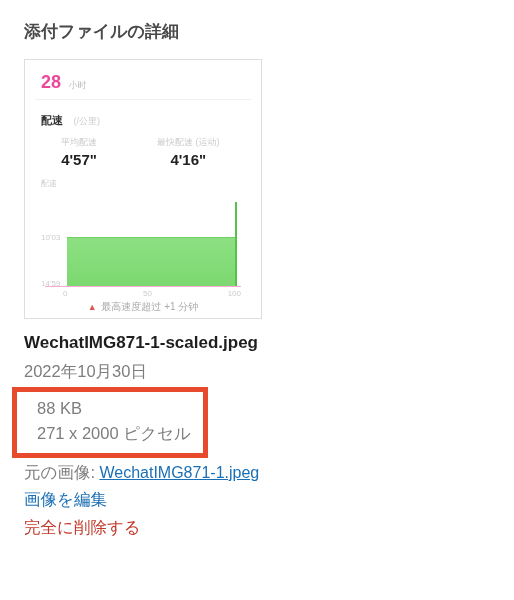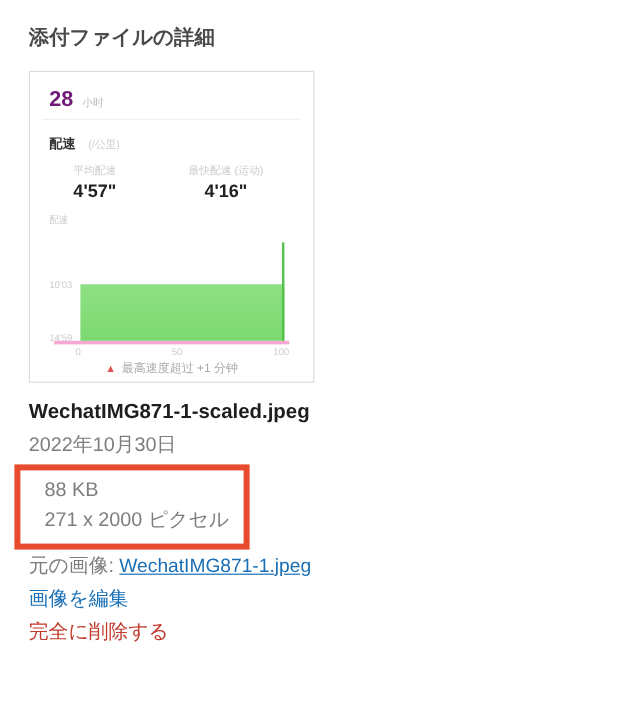--- a/index.html
+++ b/index.html
@@ -27,35 +27,35 @@
     margin-bottom: 14px;
   }
   .thumb-inner {
     padding: 12px 16px 0 16px;
     font-family: sans-serif;
     color: #666;
     filter: blur(0.4px);
     height: 100%;
     position: relative;
   }
-  .thumb-bignum { font-size: 18px; color: #701a75; font-weight: 600; margin-top:1px; }
+  .thumb-bignum { font-size: 18px; color: #ec4899; font-weight: 600; margin-top:1px; }
   .thumb-small { font-size: 9px; color: #bbb; margin-left:3px; }
   .thumb-section-label {
     font-size: 11px; font-weight:700; color:#333; margin-top:12px;
   }
   .thumb-section-sub { font-size:9px; color:#ccc; margin-left:6px;}
   .thumb-hr { border:none; border-top:1px solid #f0f0f0; margin:6px -6px 10px -6px;}
   .thumb-cols { display:flex; gap:60px; margin-top:8px; padding-left:20px;}
   .thumb-col-label{ font-size:9px; color:#ccc; text-align:center; margin-bottom:2px;}
   .thumb-col-val{ font-size:15px; font-weight:700; color:#222; text-align:center;}
   .chart-area{
     position:relative;
     margin:12px 4px 0 4px;
     height:86px;
-    border-bottom:3px solid #f9a8d4;
+    border-bottom:1px solid #f9a8d4;
   }
   .chart-ylabel{ position:absolute; left:-4px; font-size:8px; color:#ccc;}
   .chart-bar{
     position:absolute;
     left:22px; right:4px;
     top:36px; bottom:0;
     background: linear-gradient(to bottom, #8de082, #7cd870);
     border-top:1px solid #6fcf64;
   }
   .chart-bar::after{

